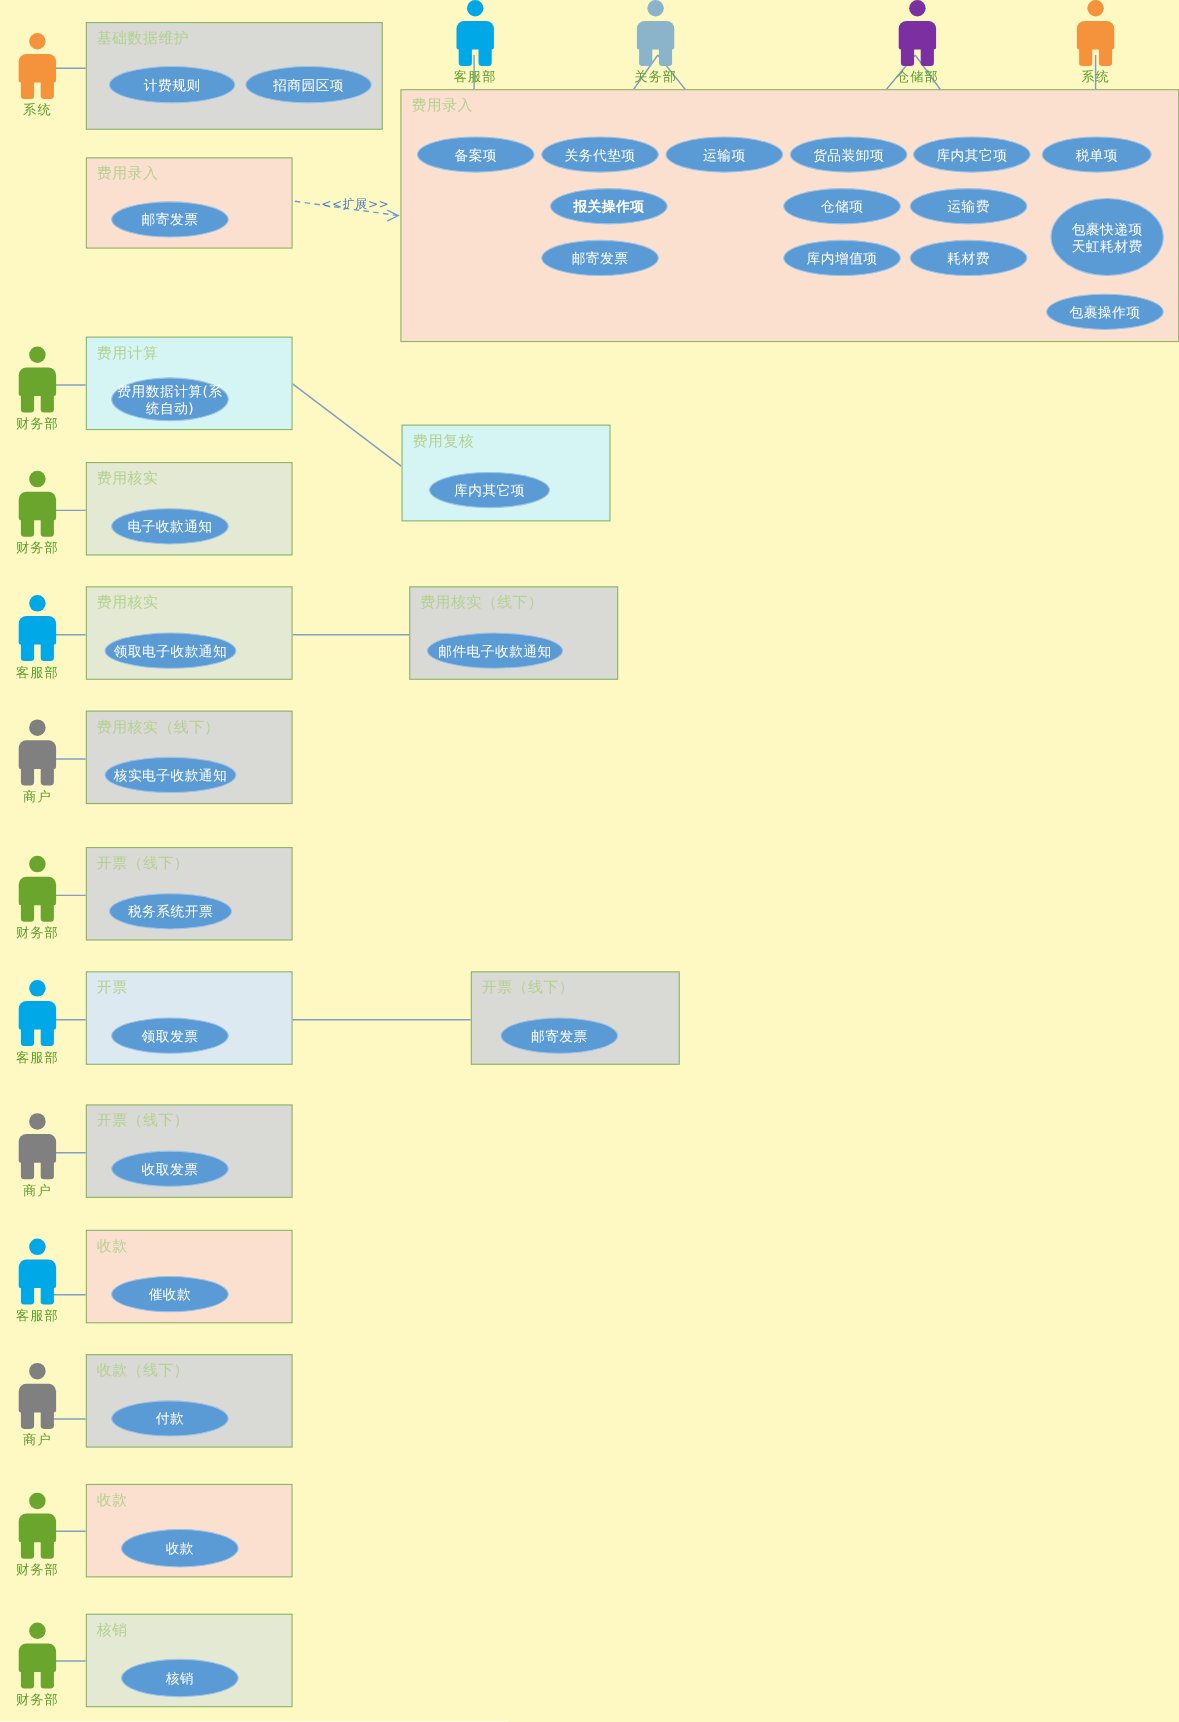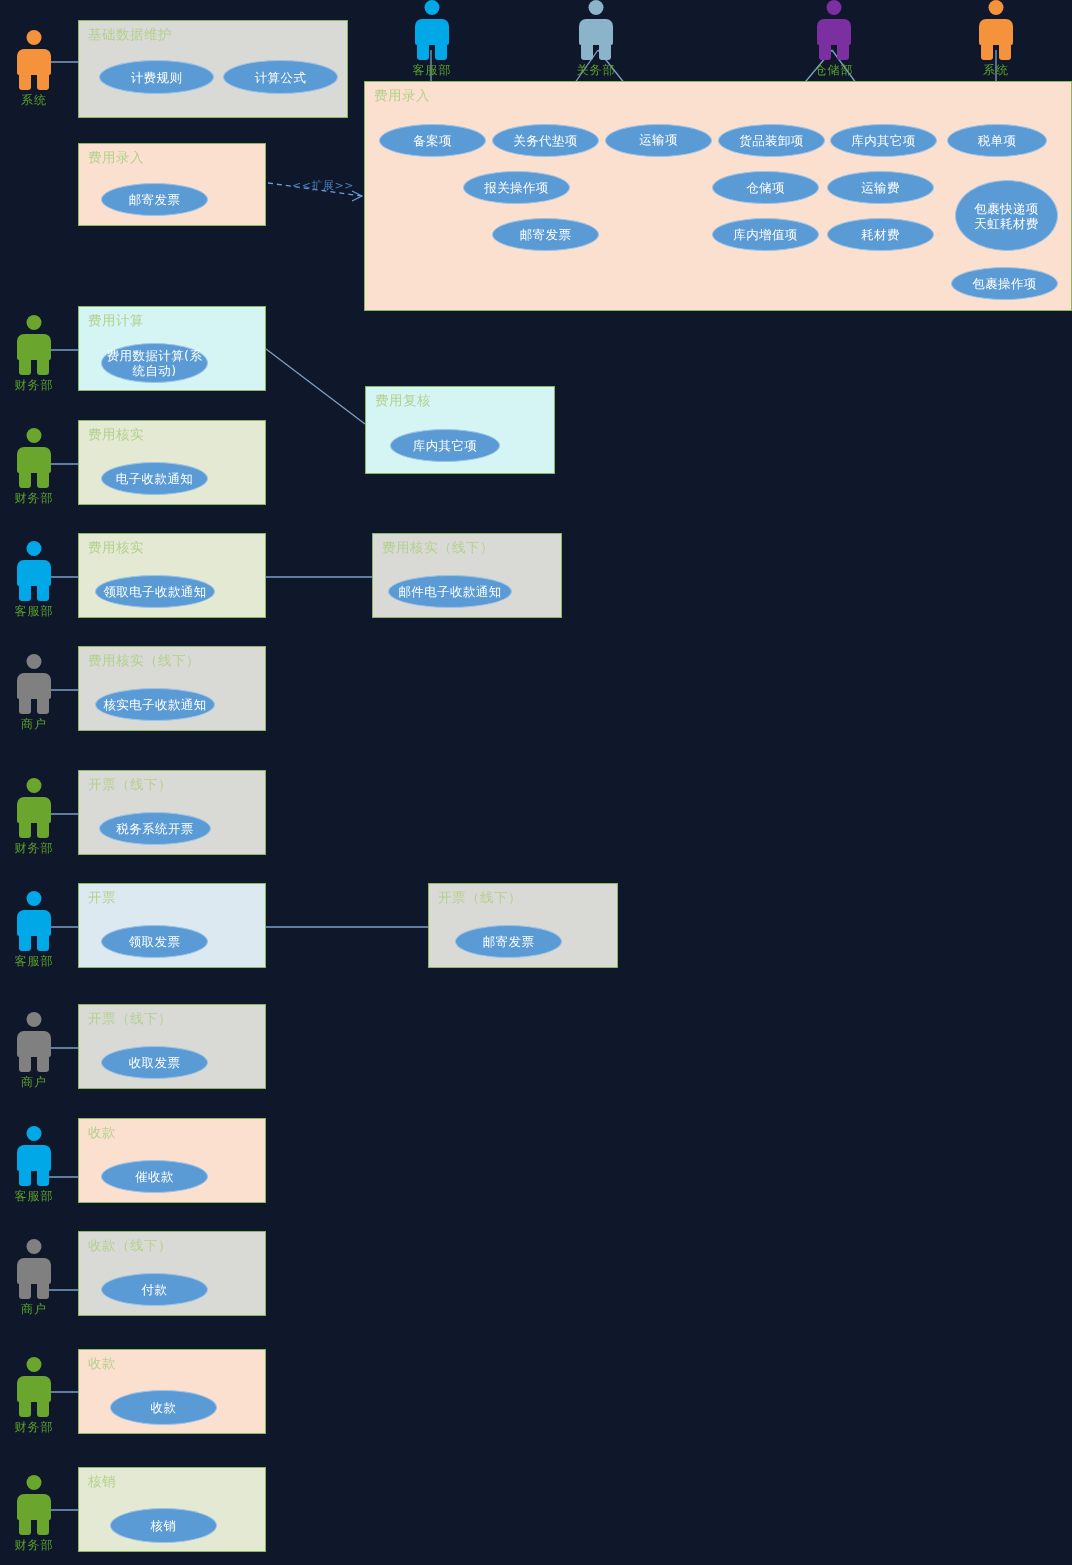--- a/index.html
+++ b/index.html
@@ -5,21 +5,21 @@
   html,body{margin:0;padding:0;background:#ffffff;}
   body{
     font-family:"DejaVu Sans","Liberation Sans",sans-serif;
     -webkit-font-smoothing:antialiased;
   }
   #canvas{
     position:relative;
     width:1072px;
     height:1565px;
     overflow:hidden;
-    background:#0f172a;
+    background:#fef9c3;
   }
   
   .pkg{
     position:absolute;
     box-sizing:border-box;
     border:1.3px solid #8db661;
   }
   .pkg .pkg-title{
     position:absolute;
     left:9px; top:5px;
@@ -189,29 +189,29 @@
       <div class="pkg bg-peach" style="left: 78px; top: 1349px; width: 188px; height: 85px;">
         <div class="pkg-title">收款</div>
       </div>
       <div class="pkg bg-olive" style="left: 78px; top: 1467px; width: 188px; height: 85px;">
         <div class="pkg-title">核销</div>
       </div>
     </div>
 
   <div id="uc-layer">
       <div class="uc" style="left: 99px; top: 60px; width: 115px; height: 34px;">计费规则</div>
-      <div class="uc" style="left: 223px; top: 60px; width: 115px; height: 34px;">计算公式</div>
+      <div class="uc" style="left: 223px; top: 60px; width: 115px; height: 34px;">招商园区项</div>
       <div class="uc" style="left: 101px; top: 183px; width: 107px; height: 33px;">邮寄发票</div>
       <div class="uc" style="left: 379px; top: 124px; width: 107px; height: 33px;">备案项</div>
       <div class="uc" style="left: 492px; top: 124px; width: 107px; height: 33px;">关务代垫项</div>
-      <div class="uc" style="left: 605px; top: 124px; width: 107px; height: 33px; font-family: Liberation Serif, serif;">运输项</div>
+      <div class="uc" style="left: 605px; top: 124px; width: 107px; height: 33px;">运输项</div>
       <div class="uc" style="left: 718px; top: 124px; width: 107px; height: 33px; text-align: center;">货品装卸项</div>
       <div class="uc" style="left: 830px; top: 124px; width: 107px; height: 33px;">库内其它项</div>
       <div class="uc" style="left: 947px; top: 124px; width: 100px; height: 33px;">税单项</div>
-      <div class="uc" style="left: 463px; top: 171px; width: 107px; height: 33px;">报关操作项</div>
+      <div class="uc" style="left: 500px; top: 171px; width: 107px; height: 33px; font-weight: bold;">报关操作项</div>
       <div class="uc" style="left: 712px; top: 171px; width: 107px; height: 33px;">仓储项</div>
       <div class="uc" style="left: 827px; top: 171px; width: 107px; height: 33px;">运输费</div>
       <div class="uc" style="left: 492px; top: 218px; width: 107px; height: 33px;">邮寄发票</div>
       <div class="uc" style="left: 712px; top: 218px; width: 107px; height: 33px;">库内增值项</div>
       <div class="uc" style="left: 827px; top: 218px; width: 107px; height: 33px;">耗材费</div>
       <div class="uc" style="left: 955px; top: 180px; width: 103px; height: 71px;">包裹快递项
 天虹耗材费</div>
       <div class="uc" style="left: 951px; top: 267px; width: 107px; height: 33px;">包裹操作项</div>
       <div class="uc" style="left: 101px; top: 343px; width: 107px; height: 40px;">费用数据计算(系
 统自动)</div>

